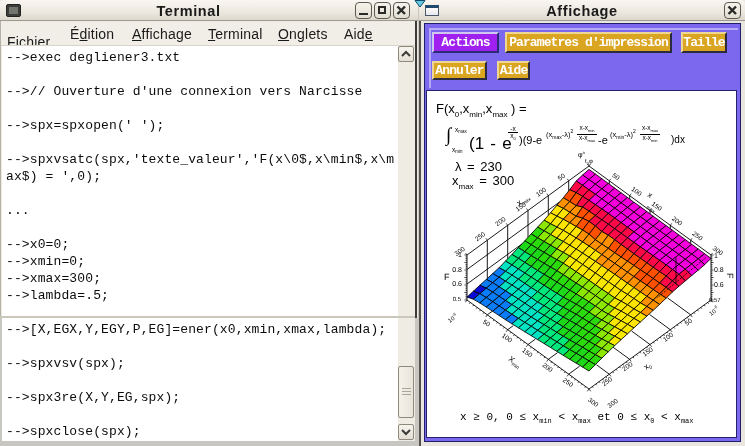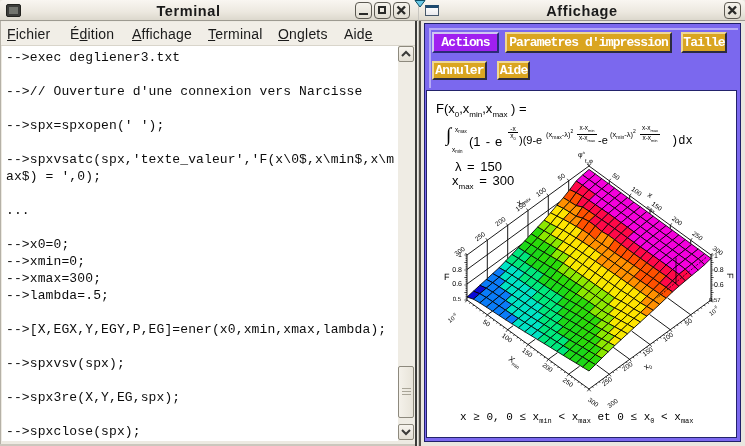--- a/index.html
+++ b/index.html
@@ -7,40 +7,40 @@
 .tbar { position:absolute; left:0; right:0; top:0; height:21px;
   background:linear-gradient(#f9f6f1, #ece8df 60%, #dcd8cd);
   border-bottom:1px solid #9d9a91; border-radius:4px 4px 0 0; }
 .tbtn { position:absolute; top:2px; width:17px; height:17px; border:1px solid #5c5951;
   border-radius:4px; background:linear-gradient(#f6f3ec,#e1ddd2); }
 .ttl { position:absolute; top:3px; width:100%; text-align:center; font-weight:bold;
   font-size:14.5px; letter-spacing:0.6px; color:#1a1a1a; }
 pre { font-family:"Liberation Mono", monospace; }
 </style></head><body>
 
-<div class="win" style="left:0;width:418px;height:446px;background:#edeae2;">
+<div class="win" style="left:0;width:418px;height:318px;background:#edeae2;">
   <div class="tbar">
     <div style="position:absolute;left:6px;top:4px;width:15px;height:13px;background:#3c3c3a;border-radius:2px;border:1px solid #23231f;">
       <div style="position:absolute;left:2px;top:2px;width:9px;height:7px;background:#72746e;"></div>
     </div>
     <div class="ttl" style="left:22px;width:333px;">Terminal</div>
     <div class="tbtn" style="left:355px;">
         <div style="position:absolute;left:3px;top:10px;width:9px;height:2px;background:#2a2a28;"></div>
       </div>
     <div class="tbtn" style="left:374px;">
         <div style="position:absolute;left:3px;top:3px;width:8px;height:8px;border:2px solid #2a2a28;"></div>
       </div>
     <div class="tbtn" style="left:393px;">
       <svg width="15" height="15" style="position:absolute;left:0;top:0">
           <path d="M3.5 3.5L11 11M11 3.5L3.5 11" stroke="#2a2a28" stroke-width="2.4"></path>
         </svg>
     </div>
   </div>
   <div style="position:absolute;left:1px;right:2px;top:22px;height:23px;background:#f1eee7;font-size:14px;color:#1a1a1a;letter-spacing:0.2px;">
-    <span style="position:absolute;left:6px;top:4px;"><u>F</u>ichier</span>
+    <span style="position:absolute;left:6px;top:12px;"><u>F</u>ichier</span>
     <span style="position:absolute;left:69px;top:4px;">É<u>d</u>ition</span>
     <span style="position:absolute;left:131px;top:4px;"><u>A</u>ffichage</span>
     <span style="position:absolute;left:207px;top:4px;"><u>T</u>erminal</span>
     <span style="position:absolute;left:277px;top:4px;"><u>O</u>nglets</span>
     <span style="position:absolute;left:343px;top:4px;">Aid<u>e</u></span>
   </div>
   <div style="position:absolute;left:1px;right:2px;top:45px;height:1px;background:#d9d5cb;"></div>
   <div style="position:absolute;left:2px;top:46px;width:396px;height:395px;background:#ffffff;overflow:hidden;">
     <pre style="position:absolute;left:4px;top:3px;font-size:13px;line-height:17px;letter-spacing:0.12px;color:#0c0c0c;">--&gt;exec degliener3.txt
 
@@ -109,40 +109,40 @@
 <div style="position:absolute;background:#daa520;border-top:2px solid #eed795;border-left:2px solid #eed795;border-right:2px solid #2b2b40;border-bottom:2px solid #2b2b40;color:#fff;font-family:'Liberation Mono',monospace;font-weight:bold;font-size:13px;letter-spacing:-0.9px;text-align:center;white-space:nowrap;overflow:hidden;left:505px;top:32px;width:167px;height:21px;line-height:17px;">Parametres d'impression</div>
 <div style="position:absolute;background:#daa520;border-top:2px solid #eed795;border-left:2px solid #eed795;border-right:2px solid #2b2b40;border-bottom:2px solid #2b2b40;color:#fff;font-family:'Liberation Mono',monospace;font-weight:bold;font-size:13px;letter-spacing:-0.9px;text-align:center;white-space:nowrap;overflow:hidden;left:681px;top:32px;width:46px;height:21px;line-height:17px;">Taille</div>
 <div style="position:absolute;background:#daa520;border-top:2px solid #eed795;border-left:2px solid #eed795;border-right:2px solid #2b2b40;border-bottom:2px solid #2b2b40;color:#fff;font-family:'Liberation Mono',monospace;font-weight:bold;font-size:13px;letter-spacing:-0.9px;text-align:center;white-space:nowrap;overflow:hidden;left:432px;top:61px;width:55px;height:19px;line-height:15px;">Annuler</div>
 <div style="position:absolute;background:#daa520;border-top:2px solid #eed795;border-left:2px solid #eed795;border-right:2px solid #2b2b40;border-bottom:2px solid #2b2b40;color:#fff;font-family:'Liberation Mono',monospace;font-weight:bold;font-size:13px;letter-spacing:-0.9px;text-align:center;white-space:nowrap;overflow:hidden;left:497px;top:61px;width:33px;height:19px;line-height:15px;">Aide</div>
 
 <div style="position:absolute;left:436px;top:101px;font-size:13px;color:#000;">F(x<sub style="font-size:8px">0</sub>,x<sub style="font-size:8px">min</sub>,x<sub style="font-size:8px">max</sub> ) =</div>
 
 <div style="position:absolute;left:446px;top:124px;font-size:19px;color:#000;font-family:'Liberation Serif',serif;">∫</div>
 <div style="position:absolute;left:455px;top:126px;font-size:6.5px;color:#000;">x<sub style="font-size:4.5px;vertical-align:-1px;">max</sub></div>
 <div style="position:absolute;left:452px;top:146px;font-size:6.5px;color:#000;">x<sub style="font-size:4.5px;vertical-align:-1px;">min</sub></div>
-<div style="position:absolute;left:469px;top:134px;font-size:13px;color:#000;word-spacing:1.5px;">(1 - e</div>
+<div style="position:absolute;left:469px;top:134px;font-size:17px;color:#000;word-spacing:1.5px;">(1 - e</div>
 <div style="position:absolute;left:508px;top:126px;font-size:6.5px;line-height:6px;text-align:center;width:10px;color:#000;">
     <div>-x</div>
     <div style="border-top:0.7px solid #000;">x<sub style="font-size:4px;">0</sub></div>
   </div>
 <div style="position:absolute;left:519px;top:134px;font-size:11px;color:#000;">)(9-e</div>
 <div style="position:absolute;left:546px;top:128px;font-size:7.5px;color:#000;">(x<sub style="font-size:5px;vertical-align:-2px;">max</sub>-λ)<sup style="font-size:5px;">2</sup></div>
 <div style="position:absolute;left:577px;top:125px;font-size:6.5px;line-height:6px;text-align:center;width:20px;color:#000;">
     <div>x-x<sub style="font-size:4px;">min</sub></div>
     <div style="border-top:0.7px solid #000;">x-x<sub style="font-size:4px;">max</sub></div>
   </div>
 <div style="position:absolute;left:598px;top:134px;font-size:11px;color:#000;">-e</div>
 <div style="position:absolute;left:610px;top:128px;font-size:7.5px;color:#000;">(x<sub style="font-size:5px;vertical-align:-2px;">min</sub>-λ)<sup style="font-size:5px;">2</sup></div>
 <div style="position:absolute;left:640px;top:125px;font-size:6.5px;line-height:6px;text-align:center;width:20px;color:#000;">
     <div>x-x<sub style="font-size:4px;">max</sub></div>
     <div style="border-top:0.7px solid #000;">x-x<sub style="font-size:4px;">min</sub></div>
   </div>
-<div style="position:absolute;left:671px;top:134px;font-size:12px;color:#000;font-family:Liberation Mono, monospace;">)dx</div>
-
-<div style="position:absolute;left:455px;top:159px;font-size:13px;color:#000;word-spacing:2px;">λ = 150</div>
+<div style="position:absolute;left:671px;top:134px;font-size:10px;color:#000;">)dx</div>
+
+<div style="position:absolute;left:455px;top:159px;font-size:13px;color:#000;word-spacing:2px;">λ = 230</div>
 <div style="position:absolute;left:452px;top:173px;font-size:13px;color:#000;word-spacing:2px;">x<sub style="font-size:8px">max</sub> = 300</div>
 
 <svg width="309" height="346" viewBox="427 91 309 346" style="position:absolute;left:427px;top:91px" text-rendering="geometricPrecision">
     <line x1="467.0" y1="255.0" x2="589.0" y2="166.0" stroke="#000" stroke-width="0.9"></line>
     <line x1="467.0" y1="284.0" x2="521.9" y2="244.0" stroke="#000" stroke-width="0.9"></line>
     <line x1="467.0" y1="269.5" x2="559.7" y2="201.9" stroke="#000" stroke-width="0.9"></line>
     <line x1="487.3" y1="240.2" x2="487.3" y2="278.5" stroke="#000" stroke-width="0.9"></line>
     <line x1="507.7" y1="225.3" x2="507.7" y2="258.8" stroke="#000" stroke-width="0.9"></line>
     <line x1="528.0" y1="210.5" x2="528.0" y2="237.4" stroke="#000" stroke-width="0.9"></line>
     <line x1="548.3" y1="195.7" x2="548.3" y2="215.3" stroke="#000" stroke-width="0.9"></line>

